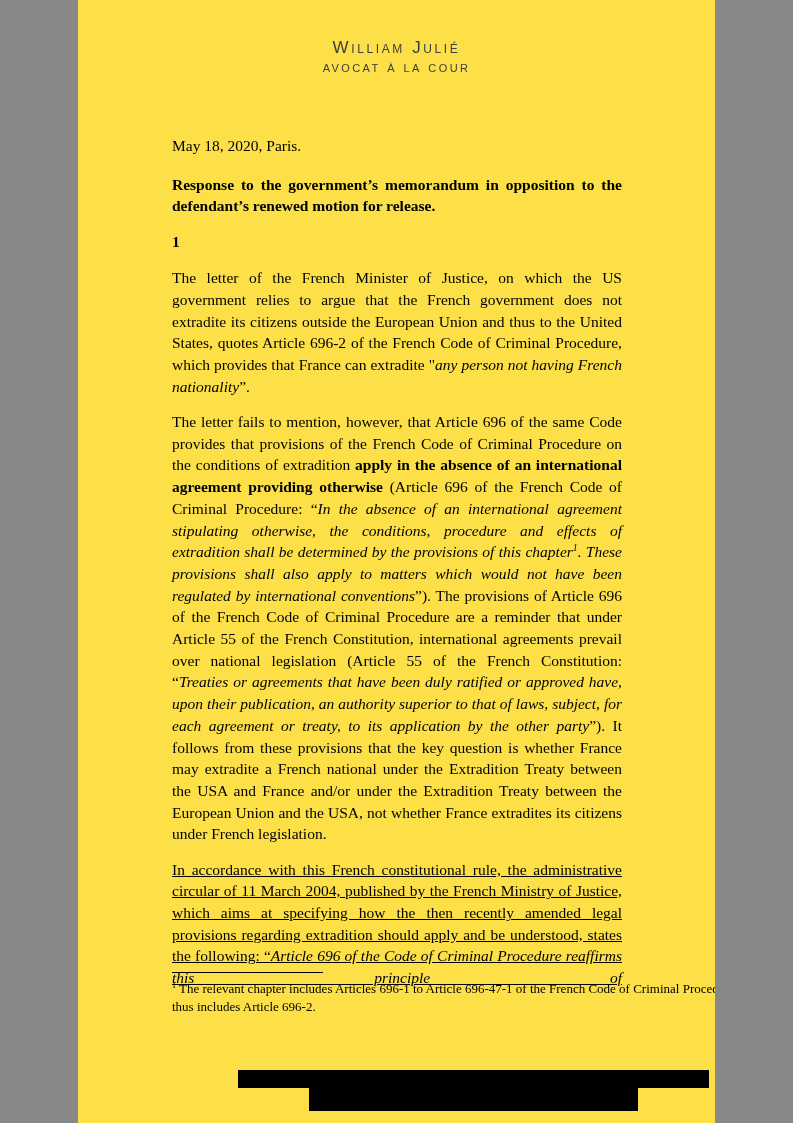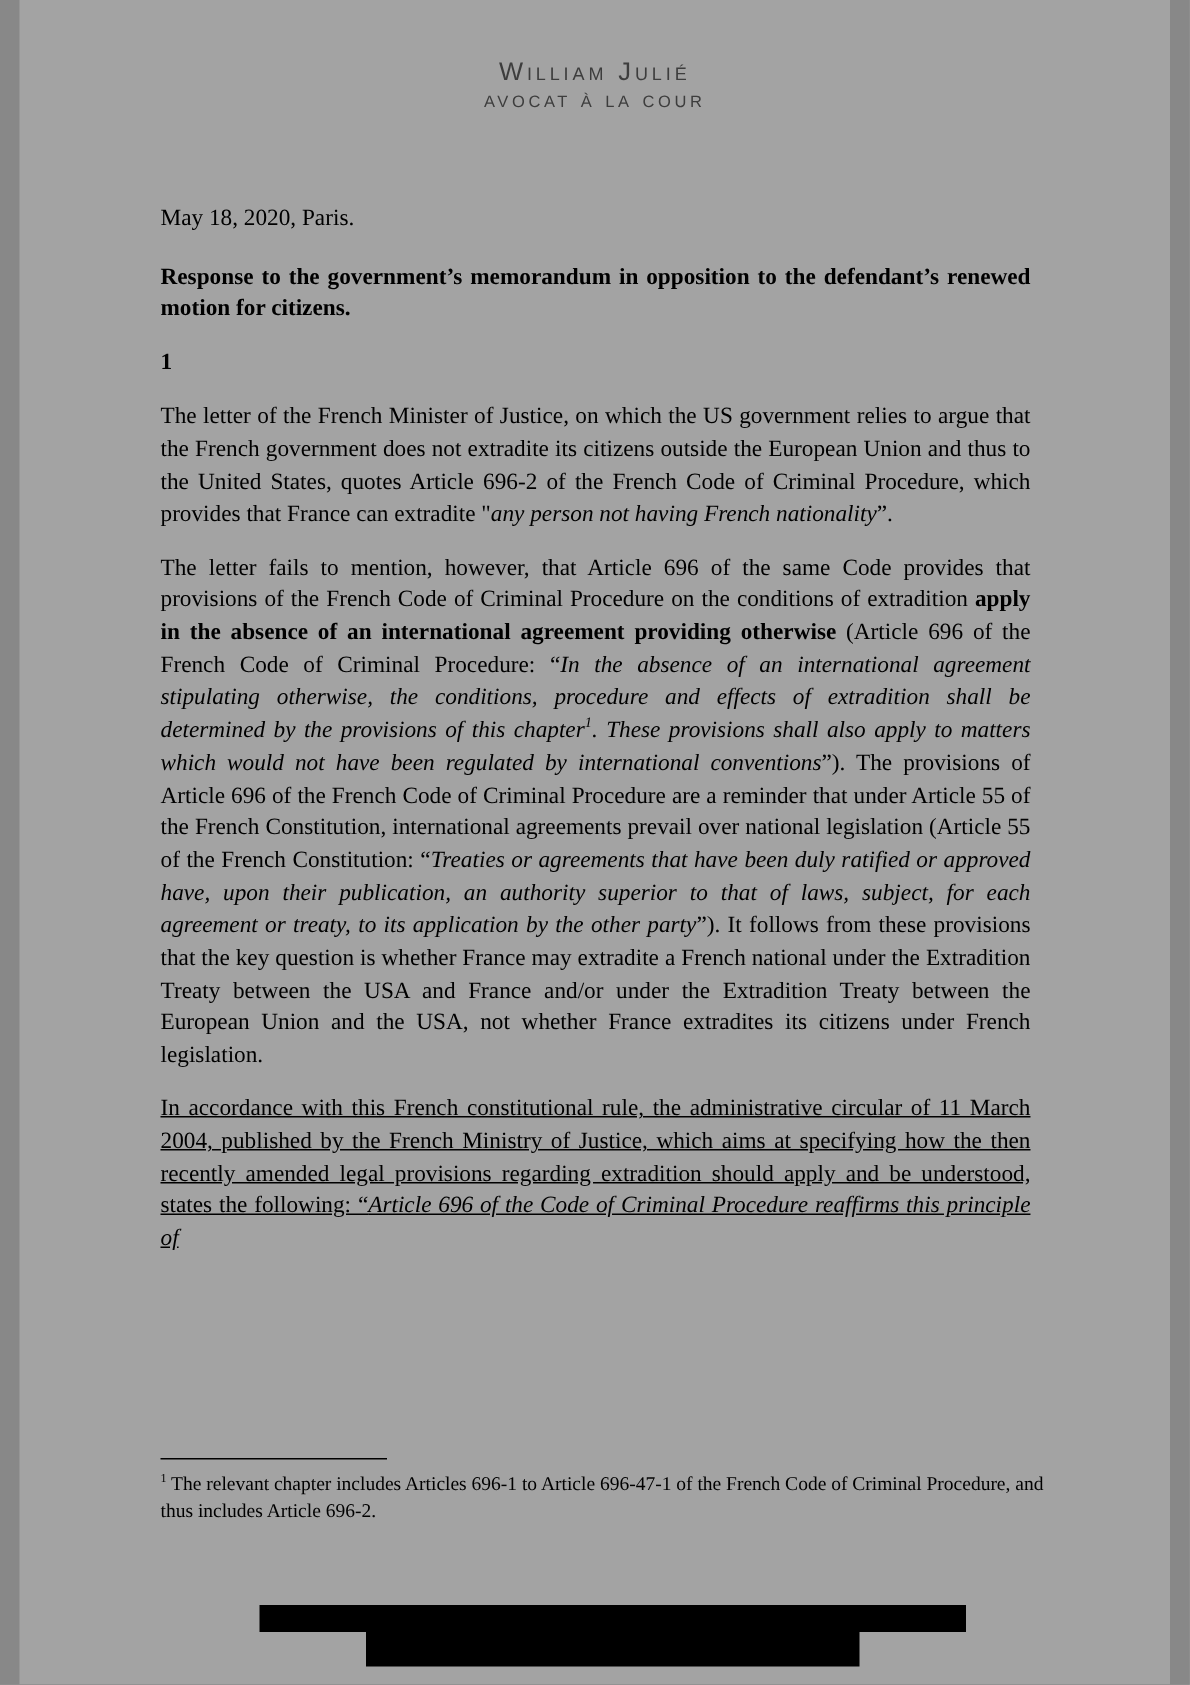--- a/index.html
+++ b/index.html
@@ -2,24 +2,24 @@
 <html><head>
 <meta charset="utf-8">
 <style>
   html, body {
     margin: 0;
     padding: 0;
     background: #888;
   }
   .page {
     position: relative;
-    width: 767px;
+    width: 637px;
     height: 1123px;
     margin: 0 auto;
-    background: #a3a3a3;
+    background: #fde047;
     overflow: hidden;
     font-family: "Liberation Serif", "DejaVu Serif", serif;
     color: #000000;
   }
   
   .letterhead {
     padding-top: 38px;
     text-align: center;
     font-family: "Liberation Sans", "DejaVu Sans", sans-serif;
     color: #3d3d3d;
@@ -113,21 +113,21 @@
 <div class="page">
 
   <header class="letterhead">
     <div class="lh-name">William Julié</div>
     <div class="lh-role">avocat à la cour</div>
   </header>
 
   <main class="content">
     <p class="date">May 18, 2020, Paris.</p>
 
-    <p class="para"><span style="font-weight: bold;">Response to the government’s memorandum in opposition to the defendant’s renewed motion for citizens.</span></p>
+    <p class="para"><span style="font-weight: bold;">Response to the government’s memorandum in opposition to the defendant’s renewed motion for release.</span></p>
 
 
     <div class="heading">
       <span class="h-num">1</span>
     </div>
 
     <p class="para"><span>The letter of the French Minister of Justice, on which the US government relies to argue that the French government does not extradite its citizens outside the European Union and thus to the United States, quotes Article 696-2 of the French Code of Criminal Procedure, which provides that France can extradite "</span><span style="font-style: italic;">any person not having French nationality</span><span>”.</span></p>
 
 
     <p class="para"><span>The letter fails to mention, however, that Article 696 of the same Code provides that provisions of the French Code of Criminal Procedure on the conditions of extradition </span><span style="font-weight: bold;">apply in the absence of an international agreement providing otherwise</span><span> (Article 696 of the French Code of Criminal Procedure: “</span><span style="font-style: italic;">In the absence of an international agreement stipulating otherwise, the conditions, procedure and effects of extradition shall be determined by the provisions of this chapter</span><sup style="font-style: italic;">1</sup><span style="font-style: italic;">. These provisions shall also apply to matters which would not have been regulated by international conventions</span><span>”). The provisions of Article 696 of the French Code of Criminal Procedure are a reminder that under Article 55 of the French Constitution, international agreements prevail over national legislation (Article 55 of the French Constitution: “</span><span style="font-style: italic;">Treaties or agreements that have been duly ratified or approved have, upon their publication, an authority superior to that of laws, subject, for each agreement or treaty, to its application by the other party</span><span>”). It follows from these provisions that the key question is whether France may extradite a French national under the Extradition Treaty between the USA and France and/or under the Extradition Treaty between the European Union and the USA, not whether France extradites its citizens under French legislation.</span></p>

